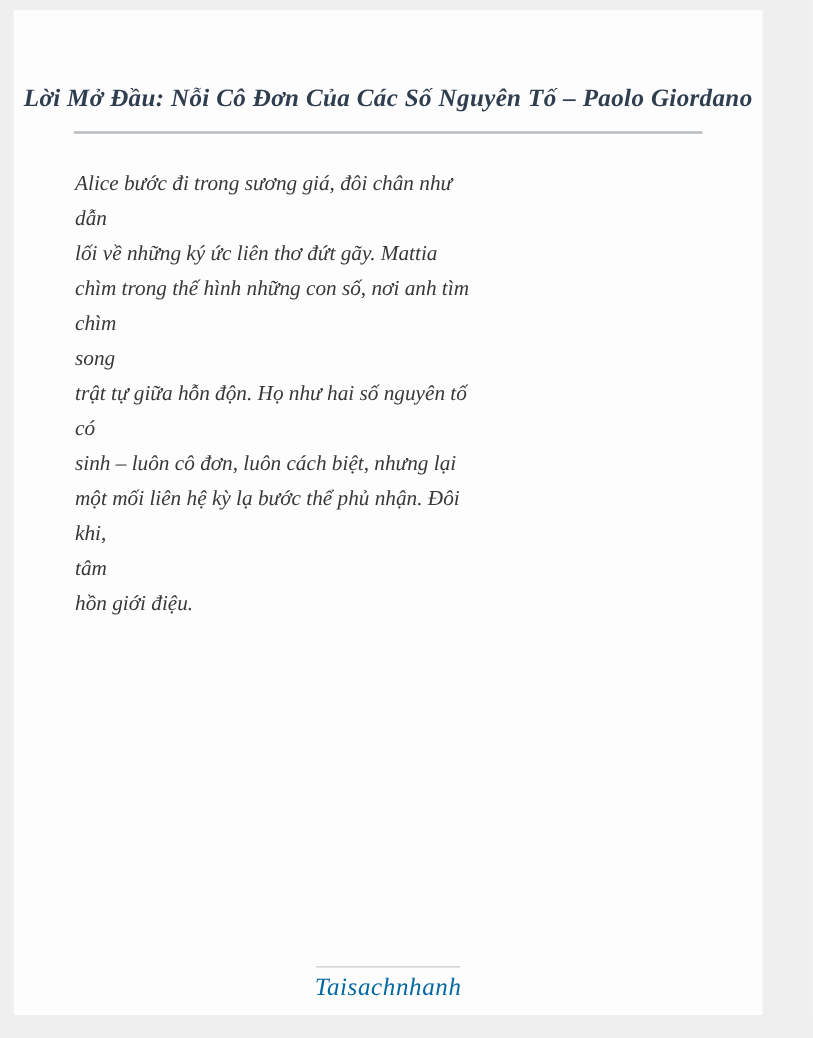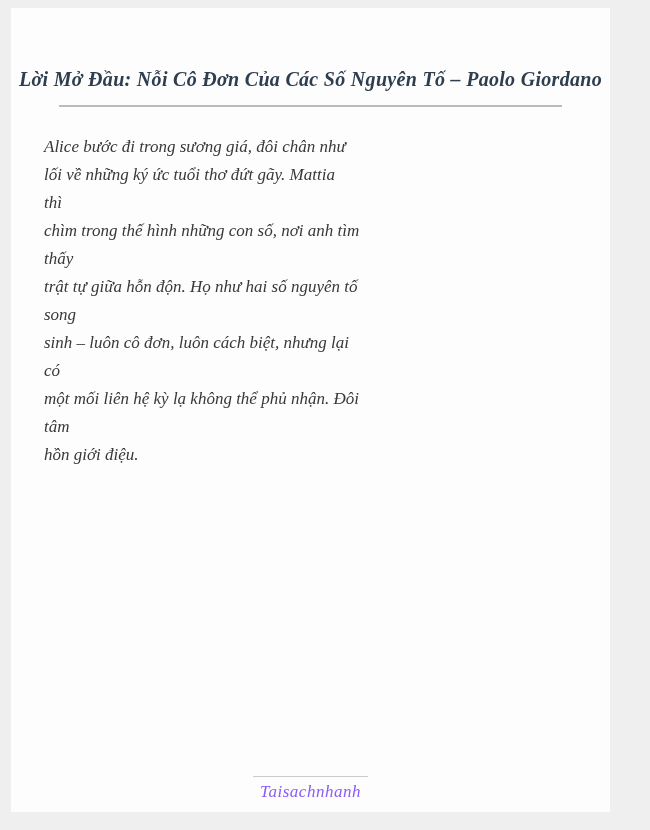--- a/index.html
+++ b/index.html
@@ -40,21 +40,21 @@
   }
   .title-divider {
     width: 503px;
     margin: 13px auto 0 auto;
     border: none;
     border-top: 2px solid #b7bcbf;
     height: 0;
   }
   .body-text {
     margin-top: 26px;
-    padding-left: 33px;
+    padding-left: 49px;
     padding-right: 30px;
   }
   .body-line {
     margin: 0;
     font-size: 17px;
     line-height: 28px;
     font-style: italic;
     color: #383838;
     white-space: nowrap;
   }
@@ -66,47 +66,48 @@
     text-align: center;
   }
   .footer-divider {
     width: 115px;
     margin: 0 auto 5px auto;
     border: none;
     border-top: 1px solid #c7cccf;
     height: 0;
   }
   .footer-text {
-    font-size: 17px;
+    font-size: 20px;
     font-style: italic;
-    color: #8b5cf6;
+    color: #0369a1;
     letter-spacing: 0.5px;
   }
 </style>
 </head>
 <body>
 
 <div class="canvas">
   <div class="page">
 
     <h1 class="doc-title">Lời Mở Đầu: Nỗi Cô Đơn Của Các Số Nguyên Tố – Paolo Giordano</h1>
 
     <hr class="title-divider">
 
     <div class="body-text">
       <p class="body-line">Alice bước đi trong sương giá, đôi chân như</p>
-      <p class="body-line">lối về những ký ức tuổi thơ đứt gãy. Mattia</p>
-      <p class="body-line">thì</p>
+      <p class="body-line">dẫn</p>
+      <p class="body-line">lối về những ký ức liên thơ đứt gãy. Mattia</p>
       <p class="body-line">chìm trong thế hình những con số, nơi anh tìm</p>
-      <p class="body-line">thấy</p>
+      <p class="body-line">chìm</p>
+      <p class="body-line">song</p>
       <p class="body-line">trật tự giữa hỗn độn. Họ như hai số nguyên tố</p>
-      <p class="body-line">song</p>
+      <p class="body-line">có</p>
       <p class="body-line">sinh – luôn cô đơn, luôn cách biệt, nhưng lại</p>
-      <p class="body-line">có</p>
-      <p class="body-line">một mối liên hệ kỳ lạ không thể phủ nhận. Đôi</p>
+      <p class="body-line">một mối liên hệ kỳ lạ bước thể phủ nhận. Đôi</p>
+      <p class="body-line">khi,</p>
       <p class="body-line">tâm</p>
       <p class="body-line">hồn giới điệu.</p>
     </div>
 
     <div class="page-footer">
       <hr class="footer-divider">
       <div class="footer-text">Taisachnhanh</div>
     </div>
 
   </div>

